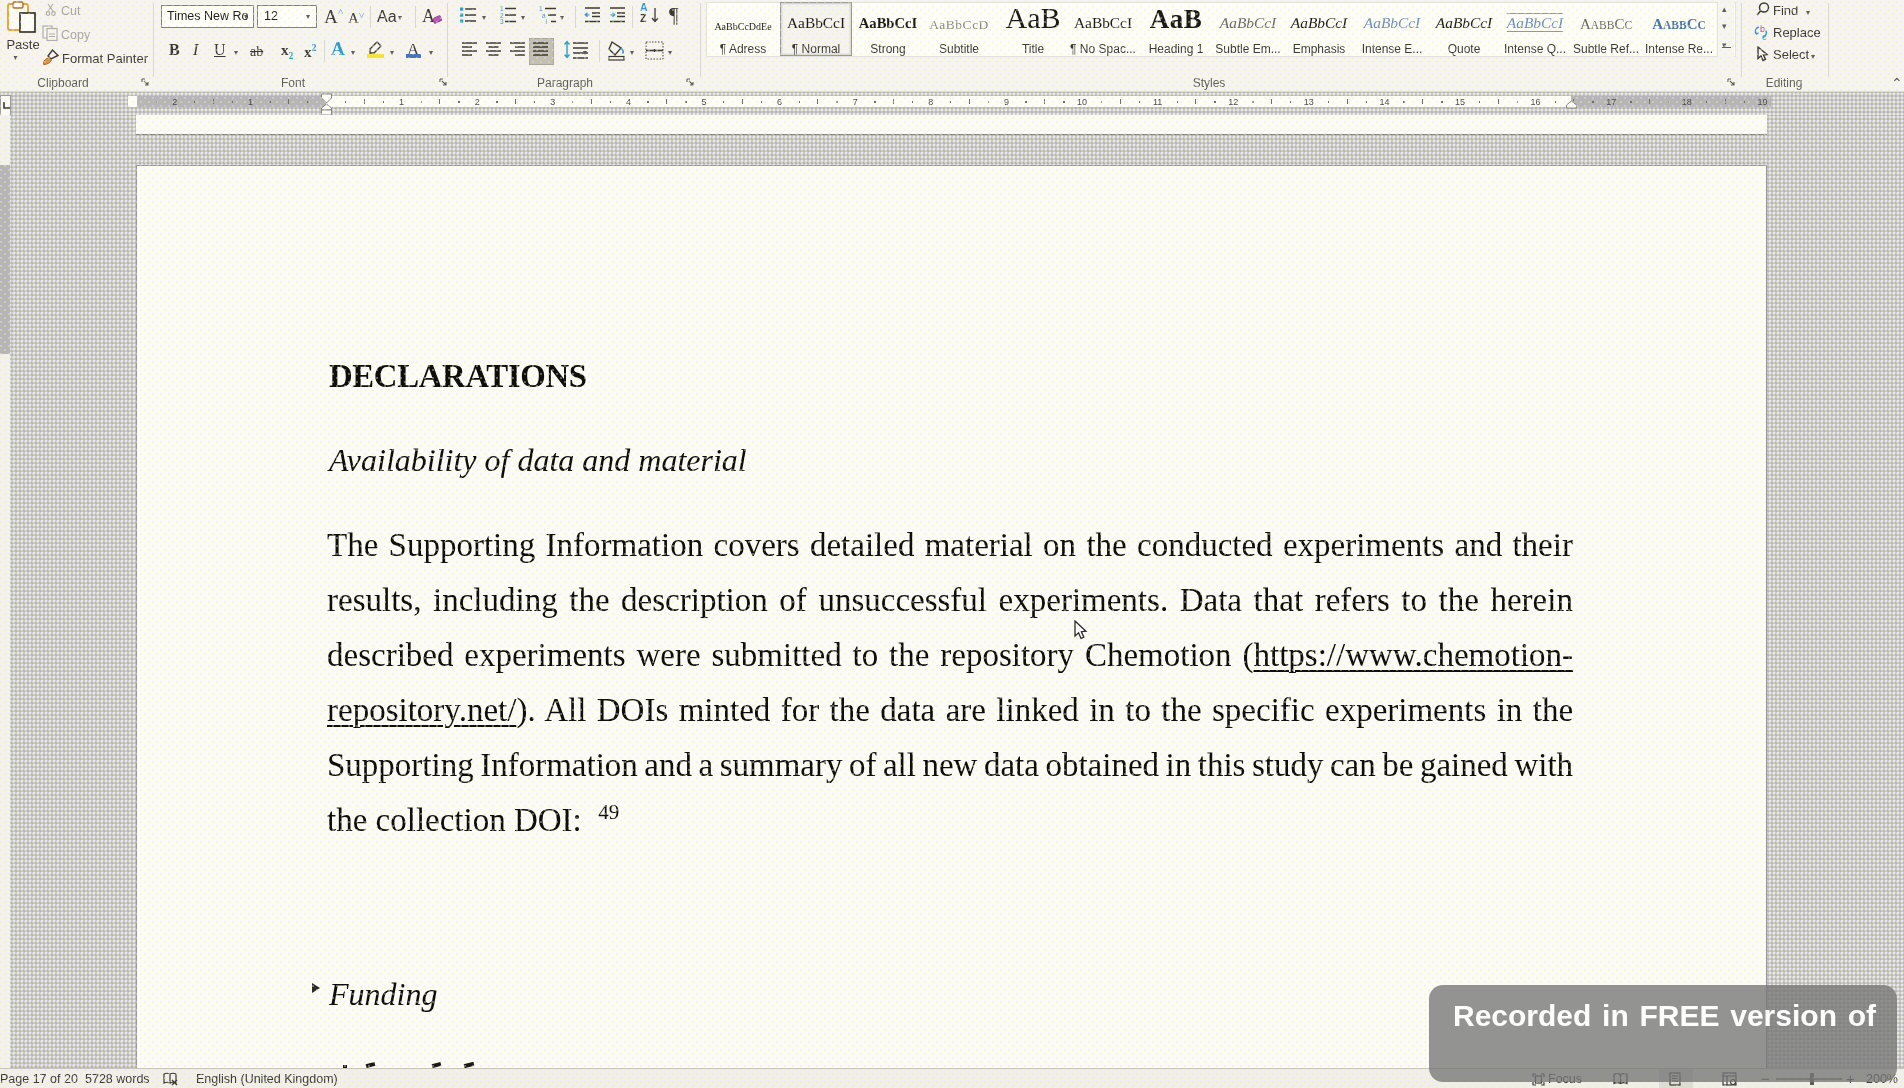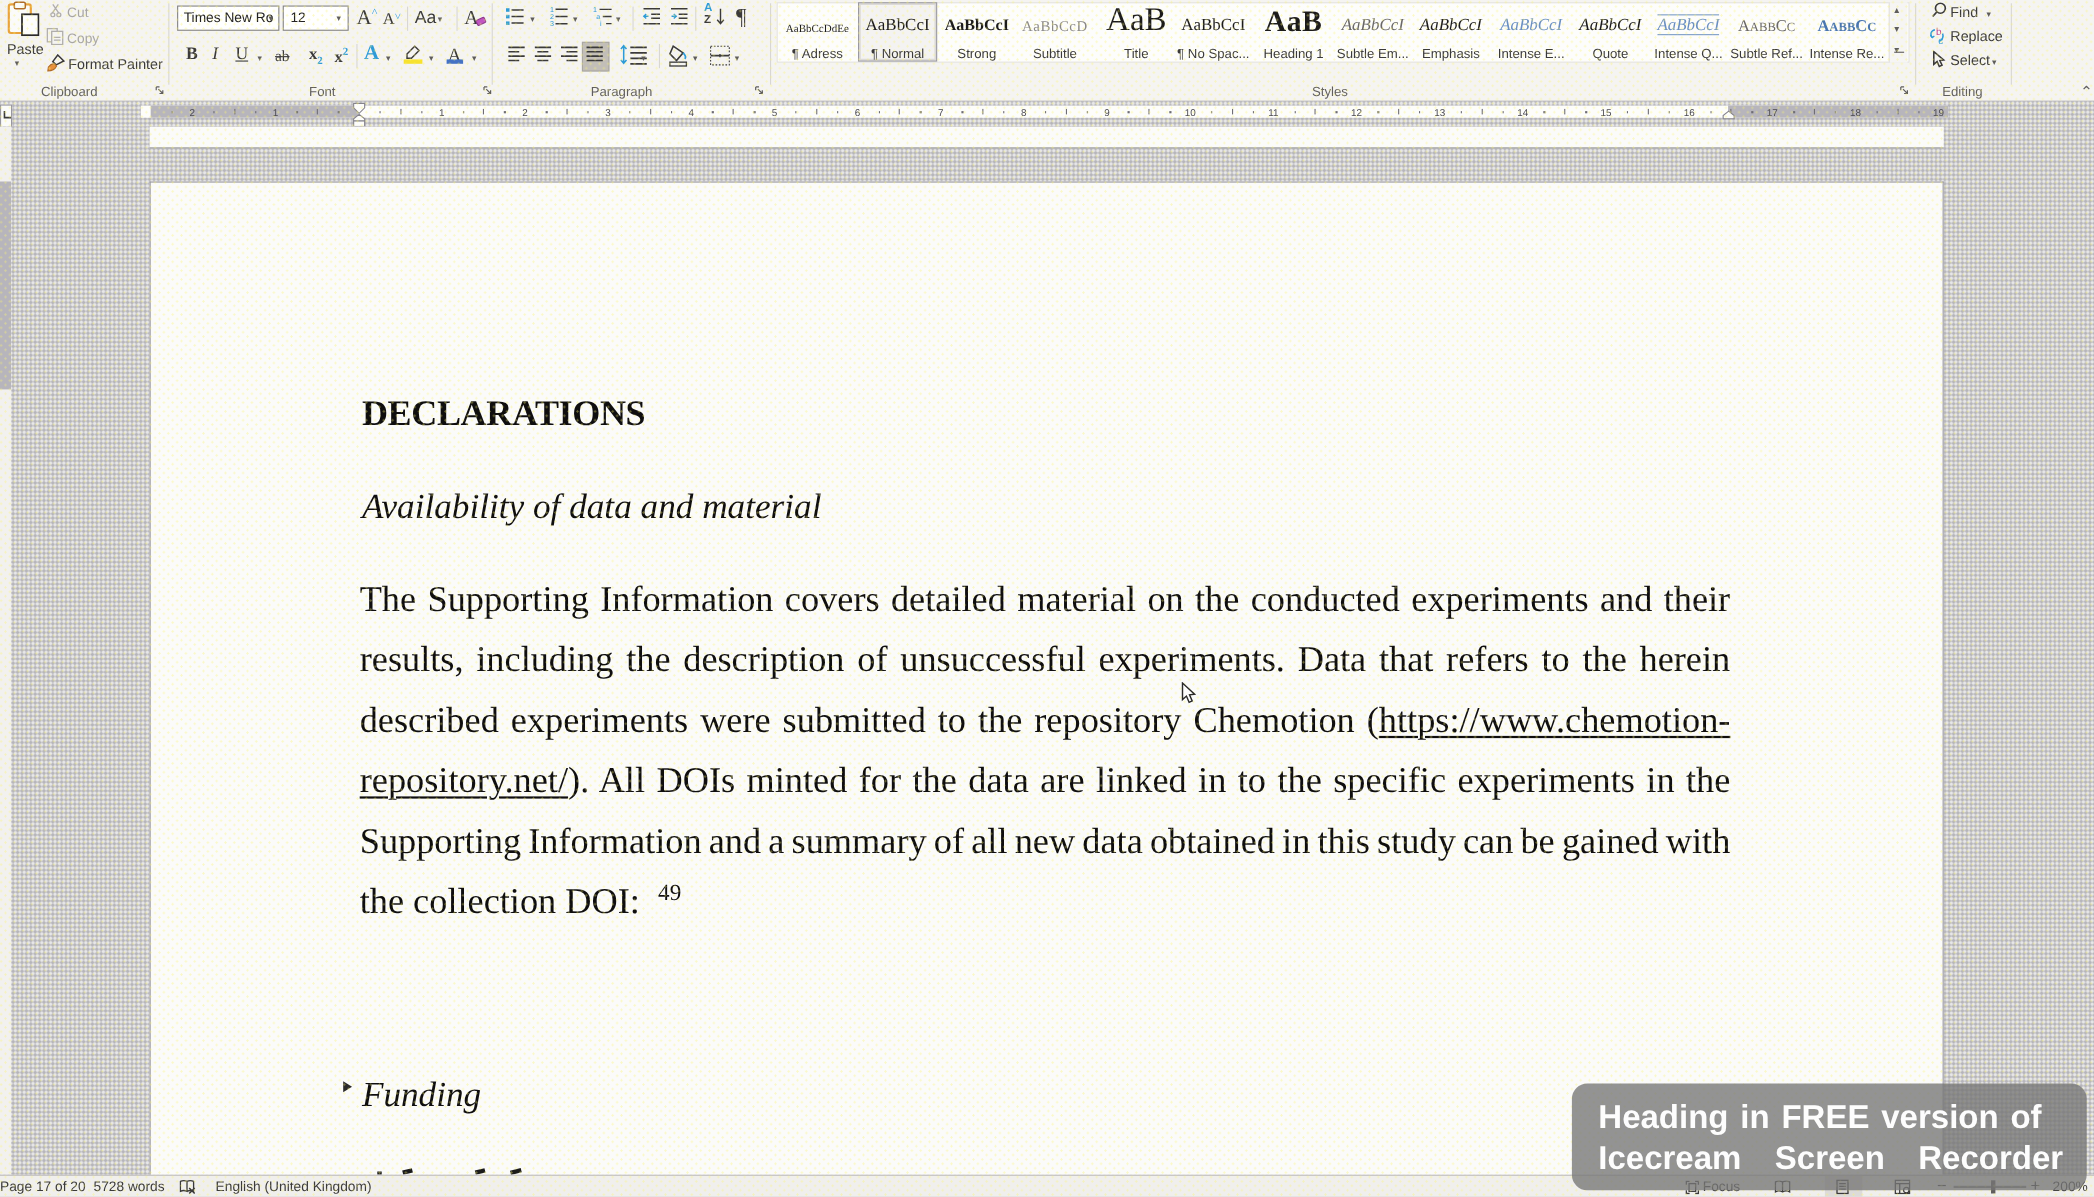--- a/index.html
+++ b/index.html
@@ -430,21 +430,20 @@
   <span style="left:1761px;font-size:15px;top:1px">−</span>
   <div style="position:absolute;left:1776px;top:9px;width:66px;height:2px;background:#8a8886"></div>
   <div style="position:absolute;left:1810px;top:4px;width:4px;height:12px;background:#605e5c"></div>
   <span style="left:1846px;font-size:15px;top:1px">+</span>
   <span style="left:1866px">200%</span>
 </div>
 
 <div id="dots"></div>
 
 <div id="watermark">
-  <div class="wl" style="top:14px;word-spacing:2.4px">Heading in FREE version of</div>
-  <div class="wl" style="top:51.5px;word-spacing:22px">Icecream Screen Recorder</div>
+  <div class="wl" style="top:14px;word-spacing:2.4px">Recorded in FREE version of</div>
 </div>
 
 <svg id="cursor" style="left:1073px;top:620px" width="16" height="22" viewBox="0 0 16 22">
   <path d="M2 1 L2 16 L5.6 12.8 L8 18.5 L10.8 17.2 L8.4 11.7 L13 11.2 Z" fill="#fdfdfd" stroke="#2b2a29" stroke-width="1.3"></path>
 </svg>
 
 </div>
 
 </body></html>

